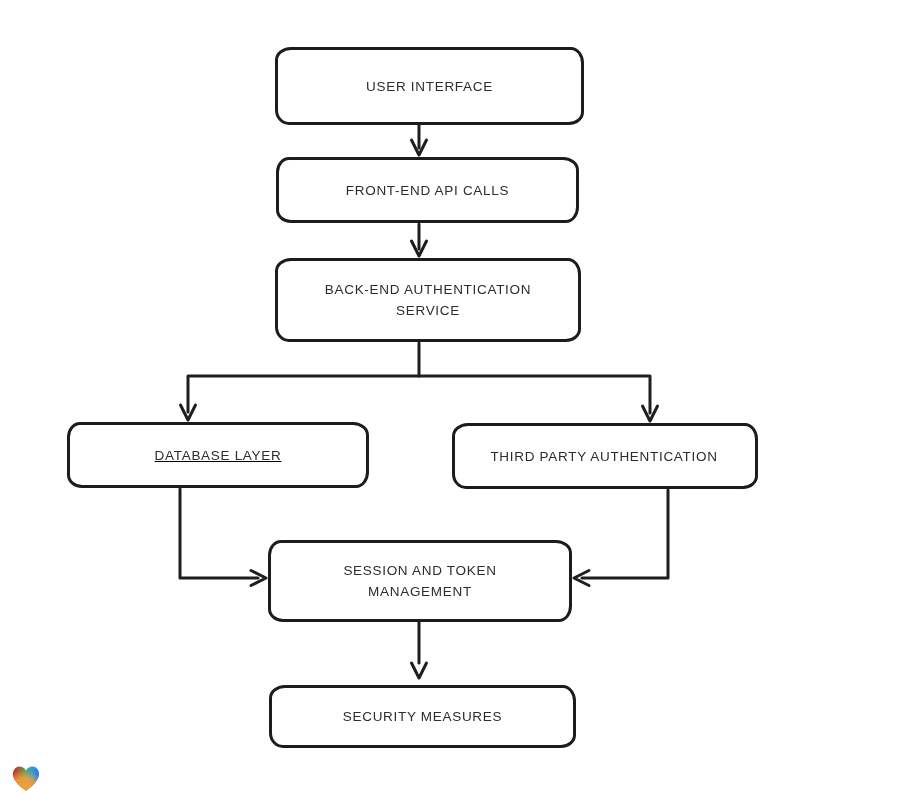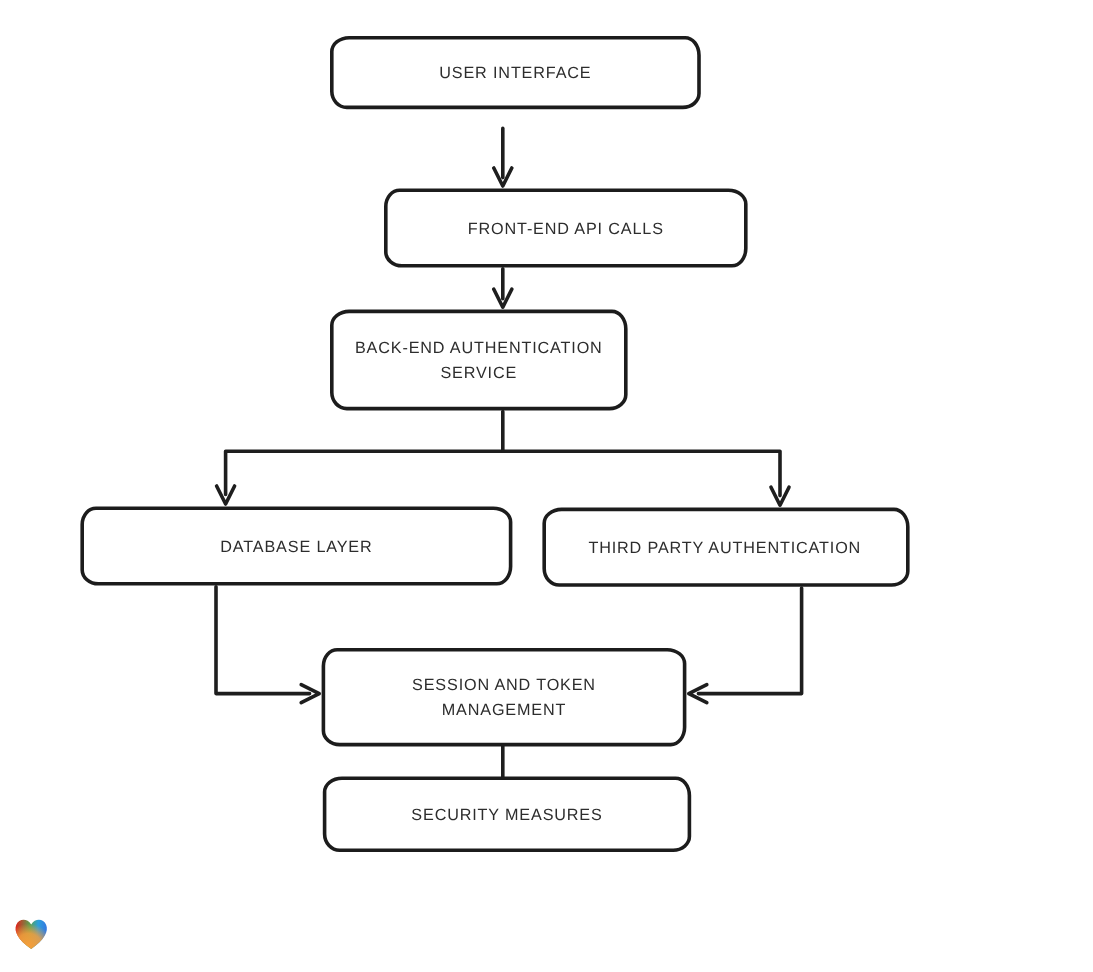--- a/index.html
+++ b/index.html
@@ -94,47 +94,47 @@
       <path d="M668 490 L668 578 L582 578"></path>
       <path d="M589 570.5 L574 578 L589 585.5"></path>
     </g>
 
     <g>
       <path d="M419 606 L419 663"></path>
       <path d="M411.5 663 L419 678 L426.5 663"></path>
     </g>
   </svg>
 
-  <div class="node r1" style="left:275px; top:30px; width:309px; height:61px;">
+  <div class="node r1" style="left:275px; top:47px; width:309px; height:78px;">
     <span class="node-label">USER INTERFACE</span>
   </div>
 
-  <div class="node r2" style="left:276px; top:157px; width:303px; height:66px;margin-left:44px;">
+  <div class="node r2" style="left:276px; top:157px; width:303px; height:66px;">
     <span class="node-label">FRONT-END API CALLS</span>
   </div>
 
-  <div class="node r1" style="left:275px; top:258px; width:248px; height:84px;">
+  <div class="node r1" style="left:275px; top:258px; width:306px; height:84px;">
     <span class="node-label">BACK-END AUTHENTICATION
 SERVICE</span>
   </div>
 
-  <div class="node r2" style="left:67px; top:422px; width:360px; height:66px;">
+  <div class="node r2" style="left:67px; top:422px; width:302px; height:66px;text-decoration:underline;">
     <span class="node-label">DATABASE LAYER</span>
   </div>
 
   <div class="node r1" style="left:452px; top:423px; width:306px; height:66px;padding-left:12px;">
     <span class="node-label">THIRD PARTY AUTHENTICATION</span>
   </div>
 
   <div class="node r2" style="left:268px; top:540px; width:304px; height:82px;">
     <span class="node-label">SESSION AND TOKEN
 MANAGEMENT</span>
   </div>
 
-  <div class="node r1" style="left:269px; top:647px; width:307px; height:63px;">
+  <div class="node r1" style="left:269px; top:685px; width:307px; height:63px;">
     <span class="node-label">SECURITY MEASURES</span>
   </div>
 
   <div class="logo">
     <svg width="34" height="35" viewBox="0 0 32 32" xmlns="http://www.w3.org/2000/svg">
       <defs>
         <linearGradient id="heartBase" x1="0" y1="0.2" x2="1" y2="0.25">
           <stop offset="0" stop-color="#e2211c"></stop>
           <stop offset="0.45" stop-color="#58a14f"></stop>
           <stop offset="0.72" stop-color="#2b9fdc"></stop>

